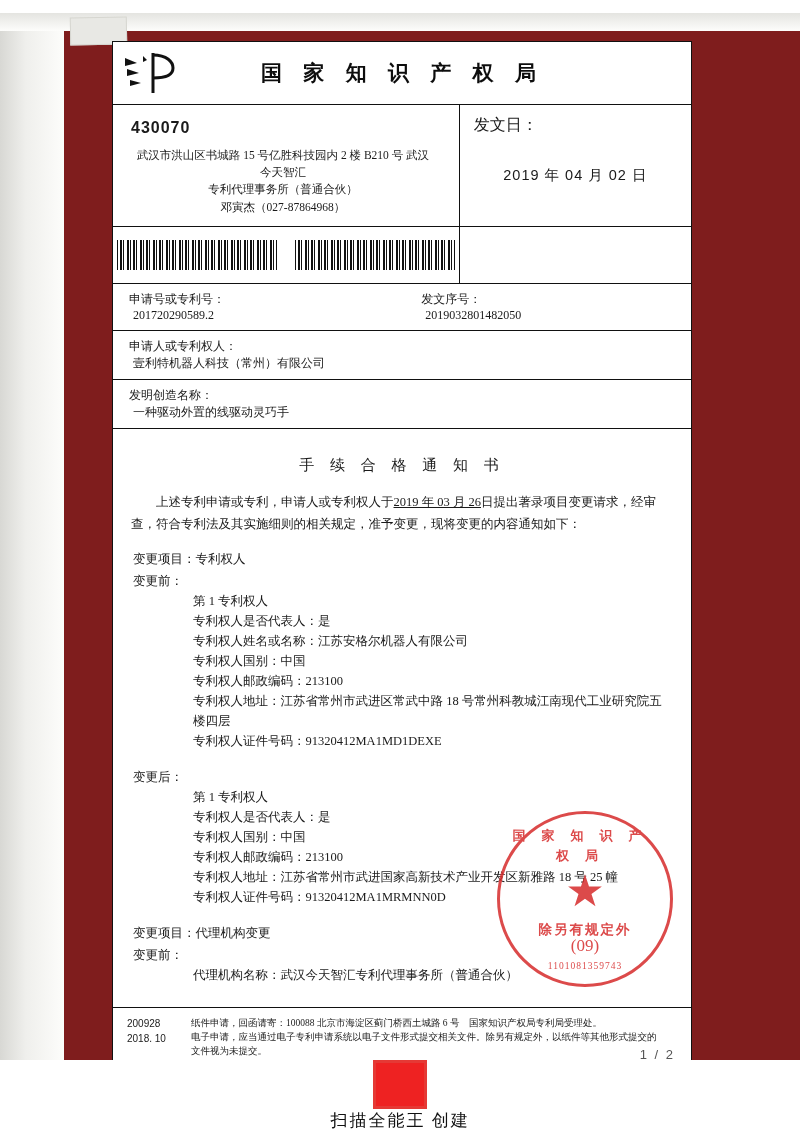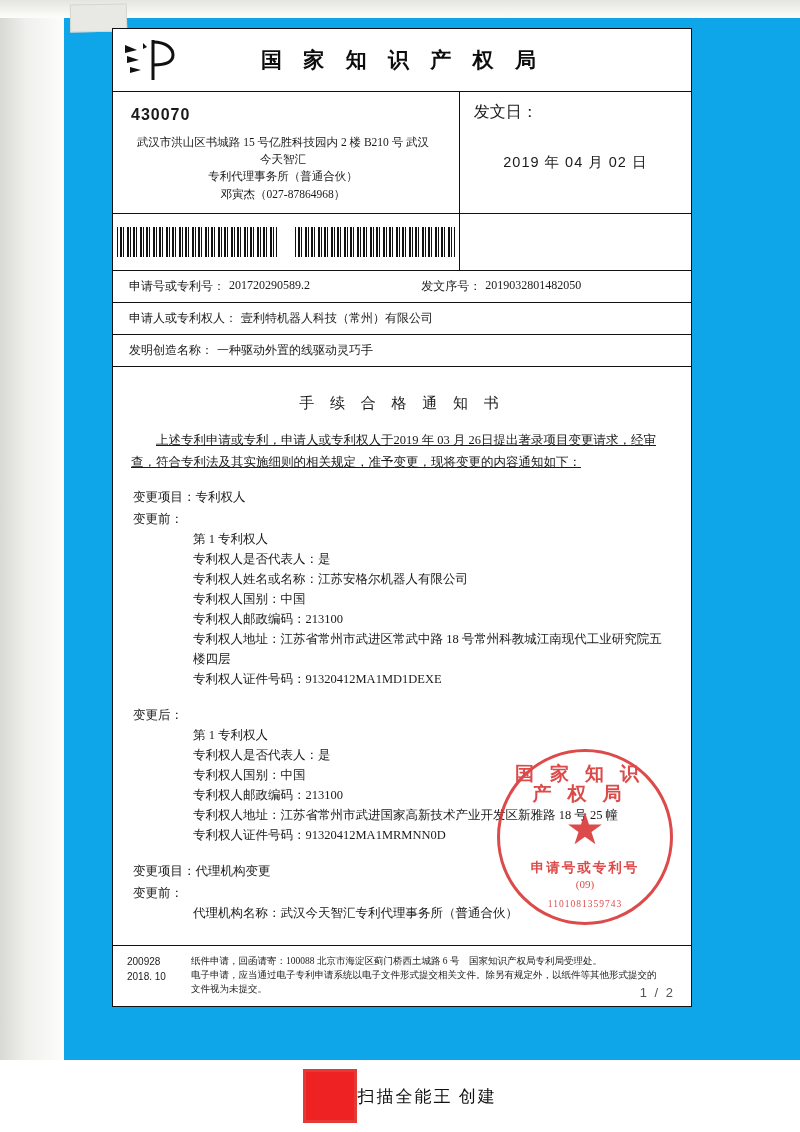--- a/index.html
+++ b/index.html
@@ -11,21 +11,22 @@
     width: 800px;
     height: 1132px;
     font-family: "Liberation Serif", "DejaVu Serif", serif;
     color: #1a1a1a;
     position: relative;
     overflow: hidden;
   }
   .page {
     position: absolute;
     inset: 0;
-    background: #0ea5e9;
+    background: #7f1d1d;
+    margin-top: 13px;
   }
   
   .scan-edge-left {
     position: absolute;
     left: 0; top: 0; bottom: 0; width: 64px;
     background: linear-gradient(to right, #d8d8d4 0%, #efefec 40%, #fdfdfb 100%);
   }
   .scan-edge-top {
     position: absolute;
     left: 0; right: 0; top: 0; height: 18px;
@@ -147,21 +148,21 @@
       #111 10px, #111 12px, #fff 12px, #fff 13px);
   }
 
   
   .info-row {
     border-bottom: 1.5px solid #111;
     font-size: 12px;
     padding: 7px 0 7px 16px;
     display: flex;
   }
-  .info-row .cell { display: flex; }
+  .info-row .cell { display: flex; flex-direction: column; }
   .info-row .k { white-space: nowrap; }
   .info-row .v { margin-left: 4px; }
   .cell-a { width: 52%; }
   .cell-b { width: 48%; }
 
   
   .doc-body {
     padding: 20px 18px 8px 18px;
     font-size: 12.5px;
     line-height: 20px;
@@ -171,21 +172,20 @@
     text-align: center;
     font-size: 15px;
     font-weight: normal;
     letter-spacing: 6px;
     margin: 6px 0 16px 0;
   }
   .para {
     text-indent: 2em;
     line-height: 22px;
     margin-bottom: 14px;
-    text-decoration: underline;
   }
   .u { text-decoration: underline; }
 
   .section-label { margin: 2px 0 0 2px; }
   .sub-label { margin: 2px 0 0 2px; }
   .indent-1 { margin-left: 62px; }
   .indent-2 { margin-left: 62px; }
   .block-gap { height: 14px; }
 
   
@@ -238,56 +238,57 @@
     left: 50%; top: 46%;
     transform: translate(-50%, -50%);
     font-size: 44px;
     line-height: 1;
     color: #d62b2b;
   }
   .seal-top-text {
     position: absolute;
     left: 0; right: 0; top: 12px;
     text-align: center;
-    font-size: 19px;
+    font-size: 13px;
     letter-spacing: 16px;
     font-weight: bold;
   }
   .seal-bottom-text {
     position: absolute;
     left: 0; right: 0; bottom: 44px;
     text-align: center;
     font-size: 13.5px;
     letter-spacing: 2px;
     font-weight: bold;
   }
   .seal-num {
     position: absolute;
     left: 0; right: 0; bottom: 28px;
     text-align: center;
-    font-size: 11px;
+    font-size: 17px;
   }
   .seal-arc {
     position: absolute;
     left: 0; right: 0; bottom: 8px;
     text-align: center;
     font-size: 9.5px;
     letter-spacing: 1px;
   }
 
   
   .wm {
     position: absolute;
     left: 0; right: 0; bottom: 0;
     height: 72px;
     display: flex;
     align-items: center;
     justify-content: center;
     gap: 0;
     background: #fff;
+    flex-direction: column;
   }
   .qr {
     width: 54px; height: 54px;
     background-color: #fff;
     background-image:
       linear-gradient(to right, #e22 0 0),
       repeating-linear-gradient(to right, #e53935 0 4px, #fff 4px 8px),
       repeating-linear-gradient(to bottom, #e53935 0 4px, #fff 4px 8px);
     background-size: 100% 100%, 100% 50%, 50% 100%;
     background-repeat: no-repeat;
@@ -404,21 +405,21 @@
       <div class="section-label">变更项目：代理机构变更</div>
       <div class="sub-label">变更前：</div>
       <div class="indent-2">代理机构名称：武汉今天智汇专利代理事务所（普通合伙）</div>
 
       <div class="block-gap"></div>
 
       <div class="seal">
         <div class="seal-inner"></div>
         <div class="seal-top-text">国家知识产权局</div>
         <div class="seal-star">★</div>
-        <div class="seal-bottom-text">申请号或专利号</div>
+        <div class="seal-bottom-text">除另有规定外</div>
         <div class="seal-num">(09)</div>
         <div class="seal-arc">1101081359743</div>
       </div>
     </div>
 
     <div class="footer-wrap">
       <div class="doc-footer">
         <div class="footer-code">
           <div>200928</div>
           <div>2018. 10</div>

